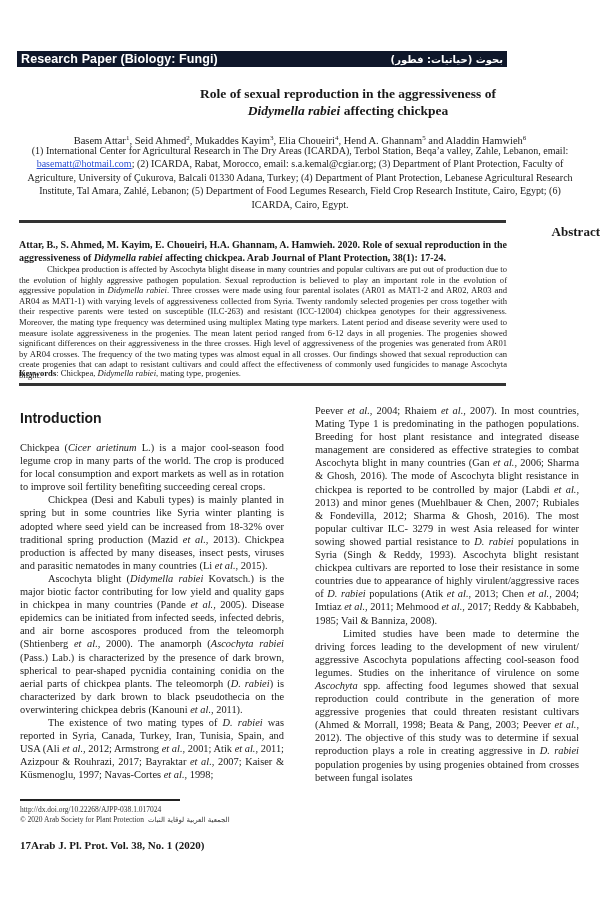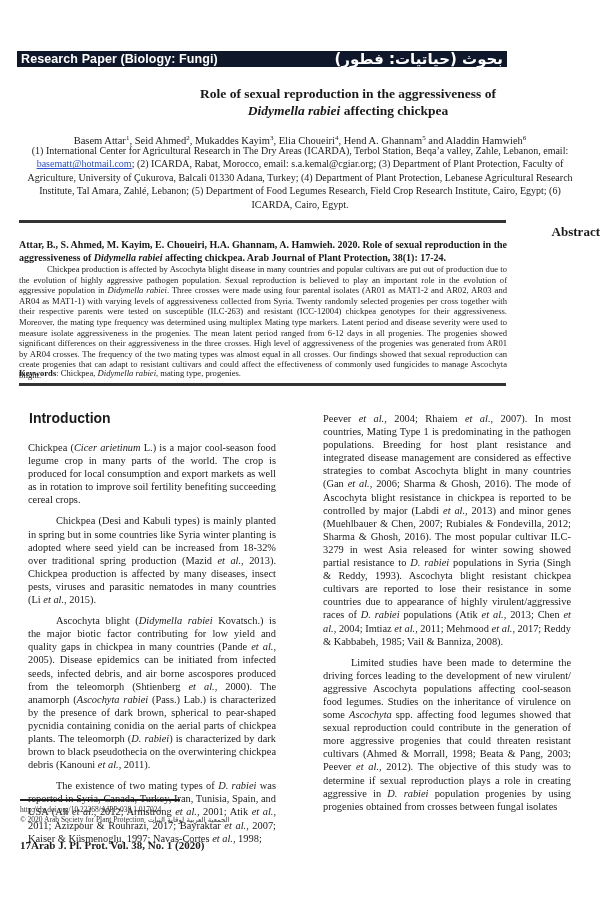--- a/index.html
+++ b/index.html
@@ -2,21 +2,21 @@
 <html><head>
 <meta charset="utf-8">
 <style>
   html, body { margin: 0; padding: 0; background: #ffffff; }
   body { width: 600px; height: 900px; position: relative; overflow: hidden; font-family: "Liberation Serif", serif; color: #1a1a1a; }
   .page { position: absolute; left: 0; top: 0; width: 600px; height: 900px; }
 
   .header-bar { position: absolute; left: 17px; top: 51px; width: 490px; height: 16px; background: #0f172a; color: #fff; display: flex; justify-content: space-between; align-items: center; padding: 0 4px; box-sizing: border-box; width: 490px; }
   .header-bar { width: 490px; }
   .hb-left { font-family: "Liberation Sans", sans-serif; font-weight: bold; font-size: 12.5px; letter-spacing: 0.1px; }
-  .hb-right { font-family: "DejaVu Sans", sans-serif; font-weight: bold; font-size: 15px; direction: rtl; }
+  .hb-right { font-family: "DejaVu Sans", sans-serif; font-weight: bold; font-size: 10px; direction: rtl; }
 
   .title { position: absolute; left: 0; top: 85px; width: 600px; text-align: center; font-weight: bold; font-size: 13.5px; line-height: 17px; margin-left: 48px; }
   .title i { font-style: italic; }
 
   .authors { position: absolute; left: 20px; top: 131px; width: 560px; text-align: center; font-weight: normal; font-size: 10.5px; line-height: 13px; }
   .authors sup { font-size: 7px; }
   .affil { position: absolute; left: 22px; top: 144px; width: 556px; text-align: center; font-size: 10px; line-height: 13.4px; }
   .affil .email-link { color: #2b4fd1; text-decoration: underline; }
 
   .rule { position: absolute; left: 19px; width: 487px; background: #333; }
@@ -25,23 +25,23 @@
 
   .abstract-title { position: absolute; left: 0; top: 224px; width: 600px; text-align: right; font-weight: bold; font-size: 13px; line-height: 15px; }
   .abstract-cite { position: absolute; left: 19px; top: 239px; width: 488px; font-weight: bold; font-size: 10px; line-height: 12.5px; text-align: justify; }
   .abstract-body { position: absolute; left: 19px; top: 264px; width: 488px; font-size: 8.6px; line-height: 10.6px; text-align: justify; text-indent: 28px; }
   .keywords { position: absolute; left: 19px; top: 368px; width: 488px; font-size: 8.6px; line-height: 11px; }
   .keywords b { font-weight: bold; }
 
   .col { position: absolute; width: 264px; font-size: 10.4px; line-height: 13.1px; text-align: justify; }
   .col-left { left: 20px; top: 410px; }
   .col-right { left: 315px; top: 404px; }
-  .col p { margin: 8px; }
+  .col p { margin: 0; }
   .col p.indent { text-indent: 28px; }
-  .intro-heading { font-family: "Liberation Sans", sans-serif; font-weight: bold; font-size: 14px; line-height: 17px; margin: 0 0 14px 9px; }
+  .intro-heading { font-family: "Liberation Sans", sans-serif; font-weight: bold; font-size: 14px; line-height: 17px; margin: 0 0 14px 0; }
 
   .foot-rule { position: absolute; left: 20px; top: 799px; width: 160px; height: 2px; background: #222; }
   .doi { position: absolute; left: 20px; top: 805px; font-size: 7.5px; line-height: 10px; color: #333; }
   .copyright { position: absolute; left: 20px; top: 815px; font-size: 7.5px; line-height: 10px; color: #333; }
   .copyright .ar { font-family: "DejaVu Sans", sans-serif; font-size: 7px; margin-left: 4px; }
   .page-footer { position: absolute; left: 20px; top: 839px; font-weight: bold; font-size: 11px; line-height: 13px; }
   .page-footer .pno { margin-right: 0; }
 </style>
 </head>
 <body>

